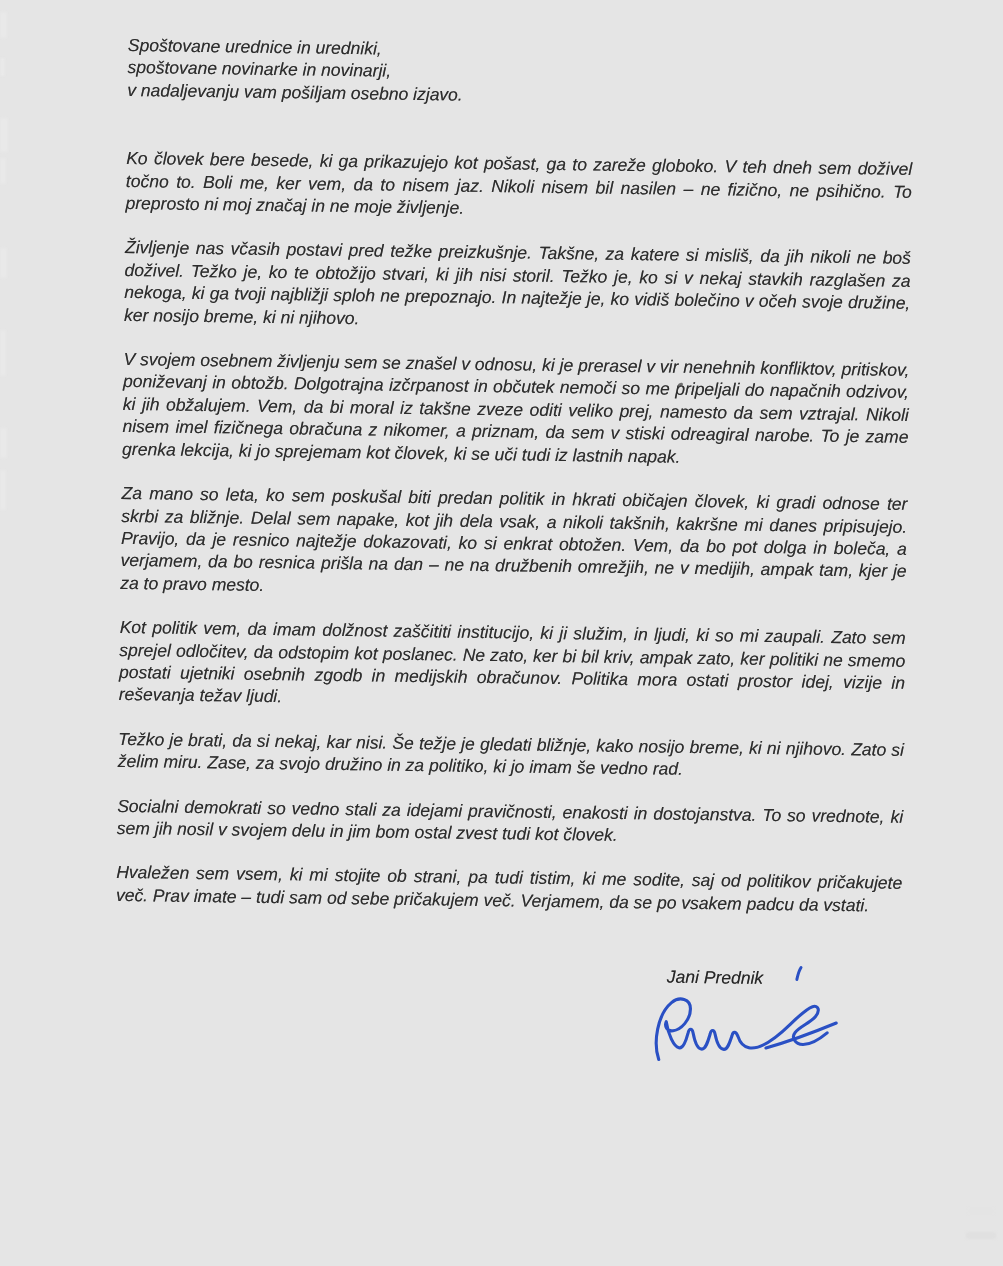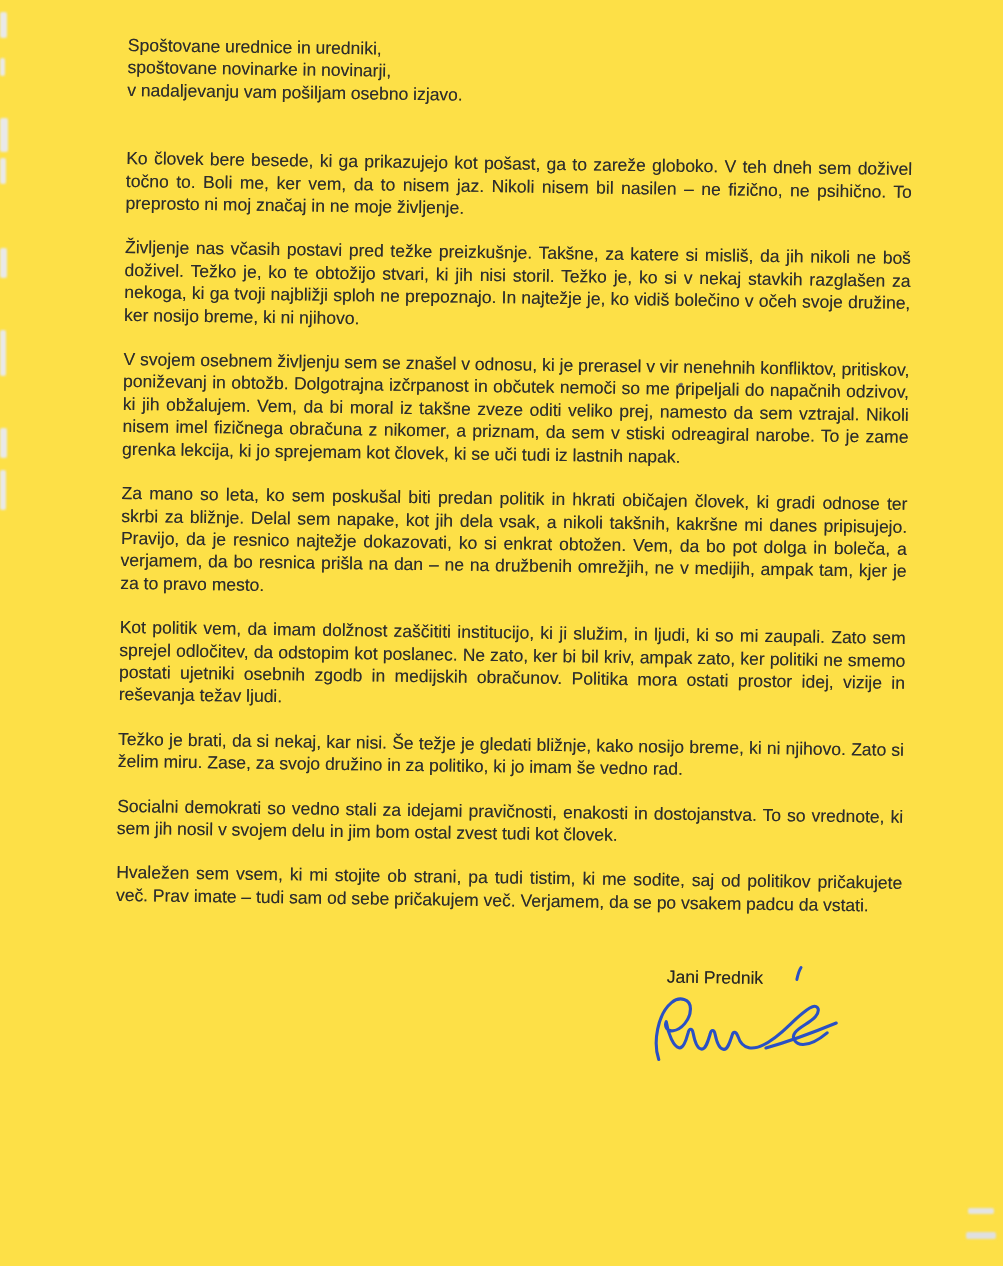--- a/index.html
+++ b/index.html
@@ -5,21 +5,22 @@
   html,body{margin:0;padding:0;}
   body{
     width:1003px;height:1266px;
     background:#ffffff;
     font-family:"Liberation Sans", sans-serif;
     position:relative;
     overflow:hidden;
   }
   .page{
     position:absolute;inset:0;
-    background:#fde047;
+    background:#e5e5e5;
+    font-style:italic;
   }
   
   .content{
     position:absolute;
     left:128px;top:34px;
     width:786px;
     transform:rotate(0.8deg);
     transform-origin:0 0;
     color:#2d2d2d;
     font-size:17.5px;

